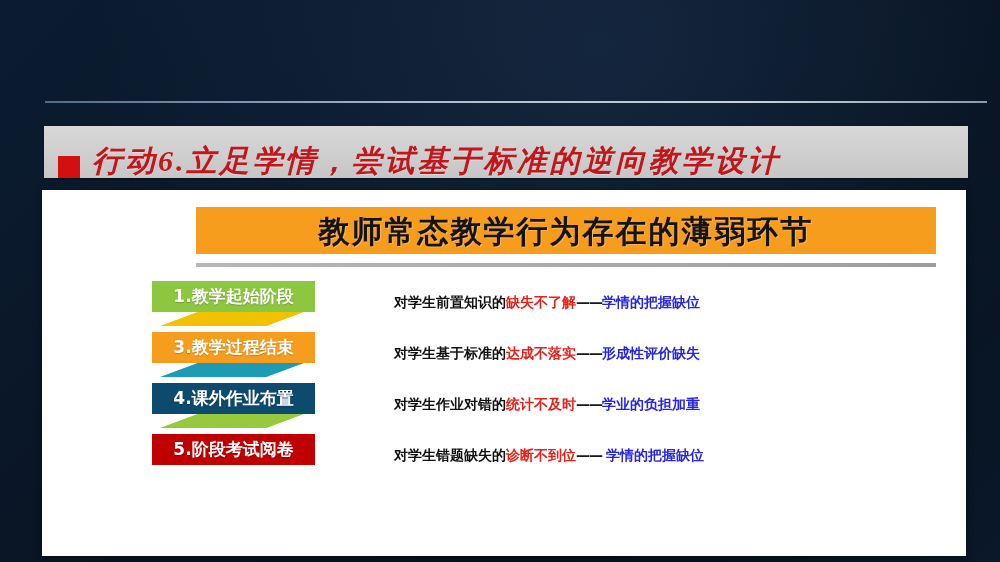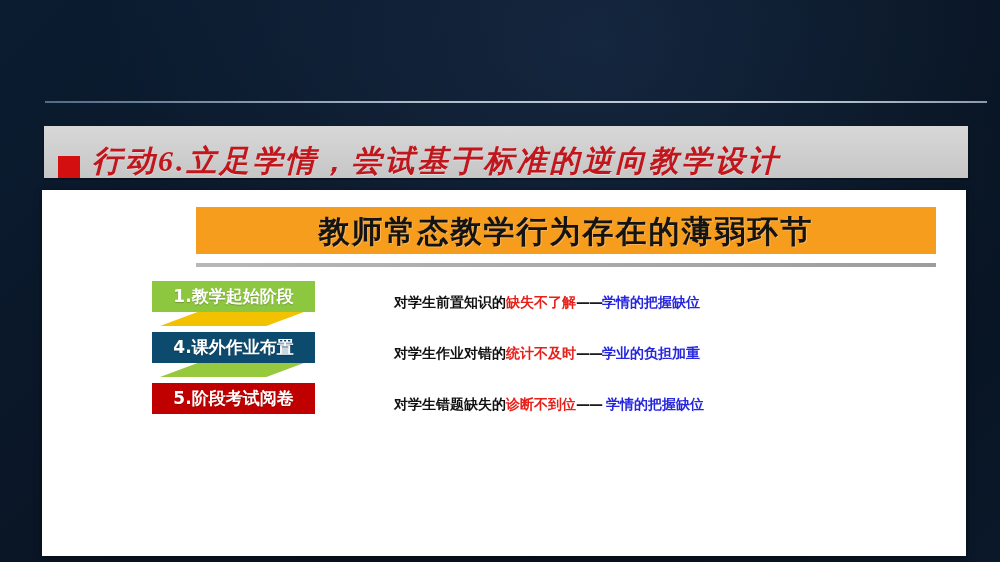--- a/index.html
+++ b/index.html
@@ -208,20 +208,31 @@
         </div>
         <div class="stage-box" style="top:5px; background:#8dc63f">
           <span>1.教学起始阶段</span>
         </div>
         <div class="desc">
           <span class="k">对学生前置知识的</span><span class="r">缺失不了解</span><span class="d">——</span><span class="b">学情的把握缺位</span>
         </div>
       </div>
 
 
+      <div class="row">
+        <div class="connector" style="top:33px">
+          <i style="background: rgb(27, 155, 181);"></i>
+        </div>
+        <div class="stage-box" style="top:5px; background:#f79d1e">
+          <span>3.教学过程结束</span>
+        </div>
+        <div class="desc">
+          <span class="k">对学生基于标准的</span><span class="r">达成不落实</span><span class="d">——</span><span class="b">形成性评价缺失</span>
+        </div>
+      </div>
 
       <div class="row">
         <div class="connector" style="top:33px">
           <i style="background: rgb(150, 201, 61);"></i>
         </div>
         <div class="stage-box" style="top:5px; background:#0c4a6e">
           <span>4.课外作业布置</span>
         </div>
         <div class="desc">
           <span class="k">对学生作业对错的</span><span class="r">统计不及时</span><span class="d">——</span><span class="b">学业的负担加重</span>

